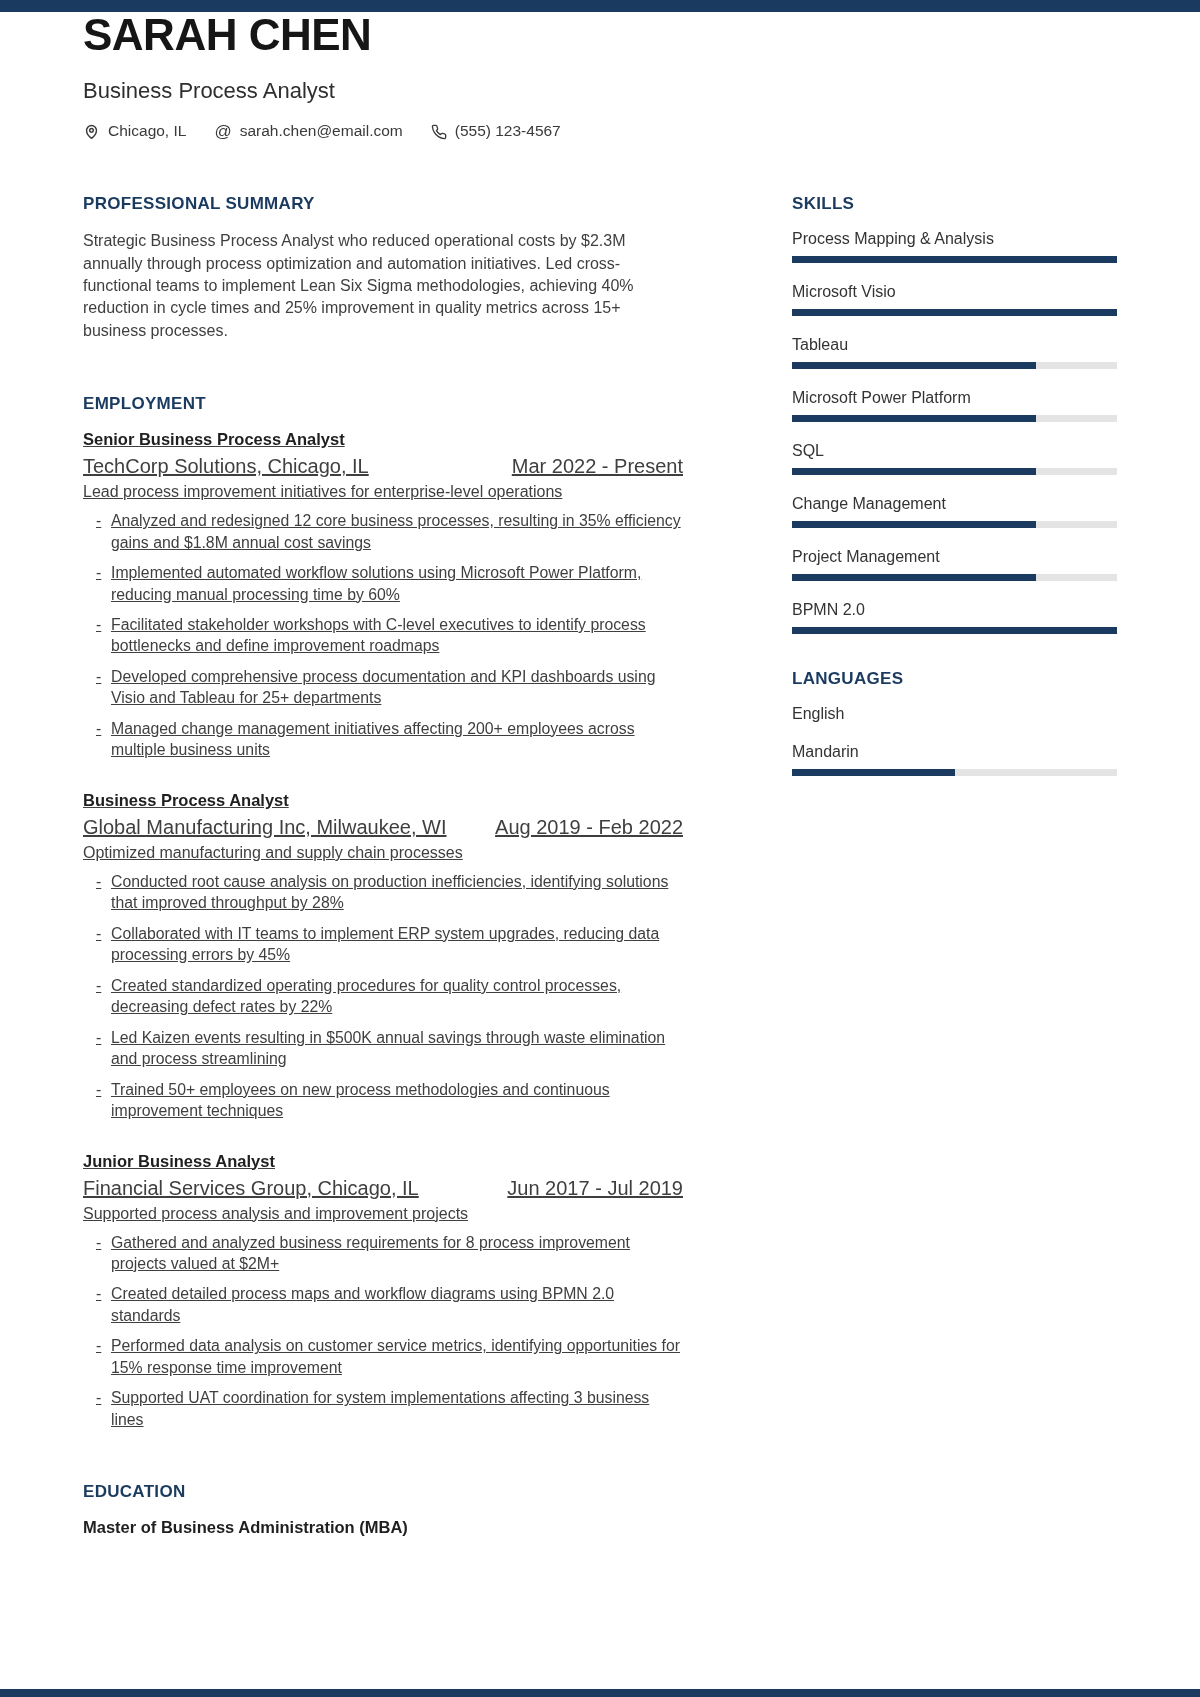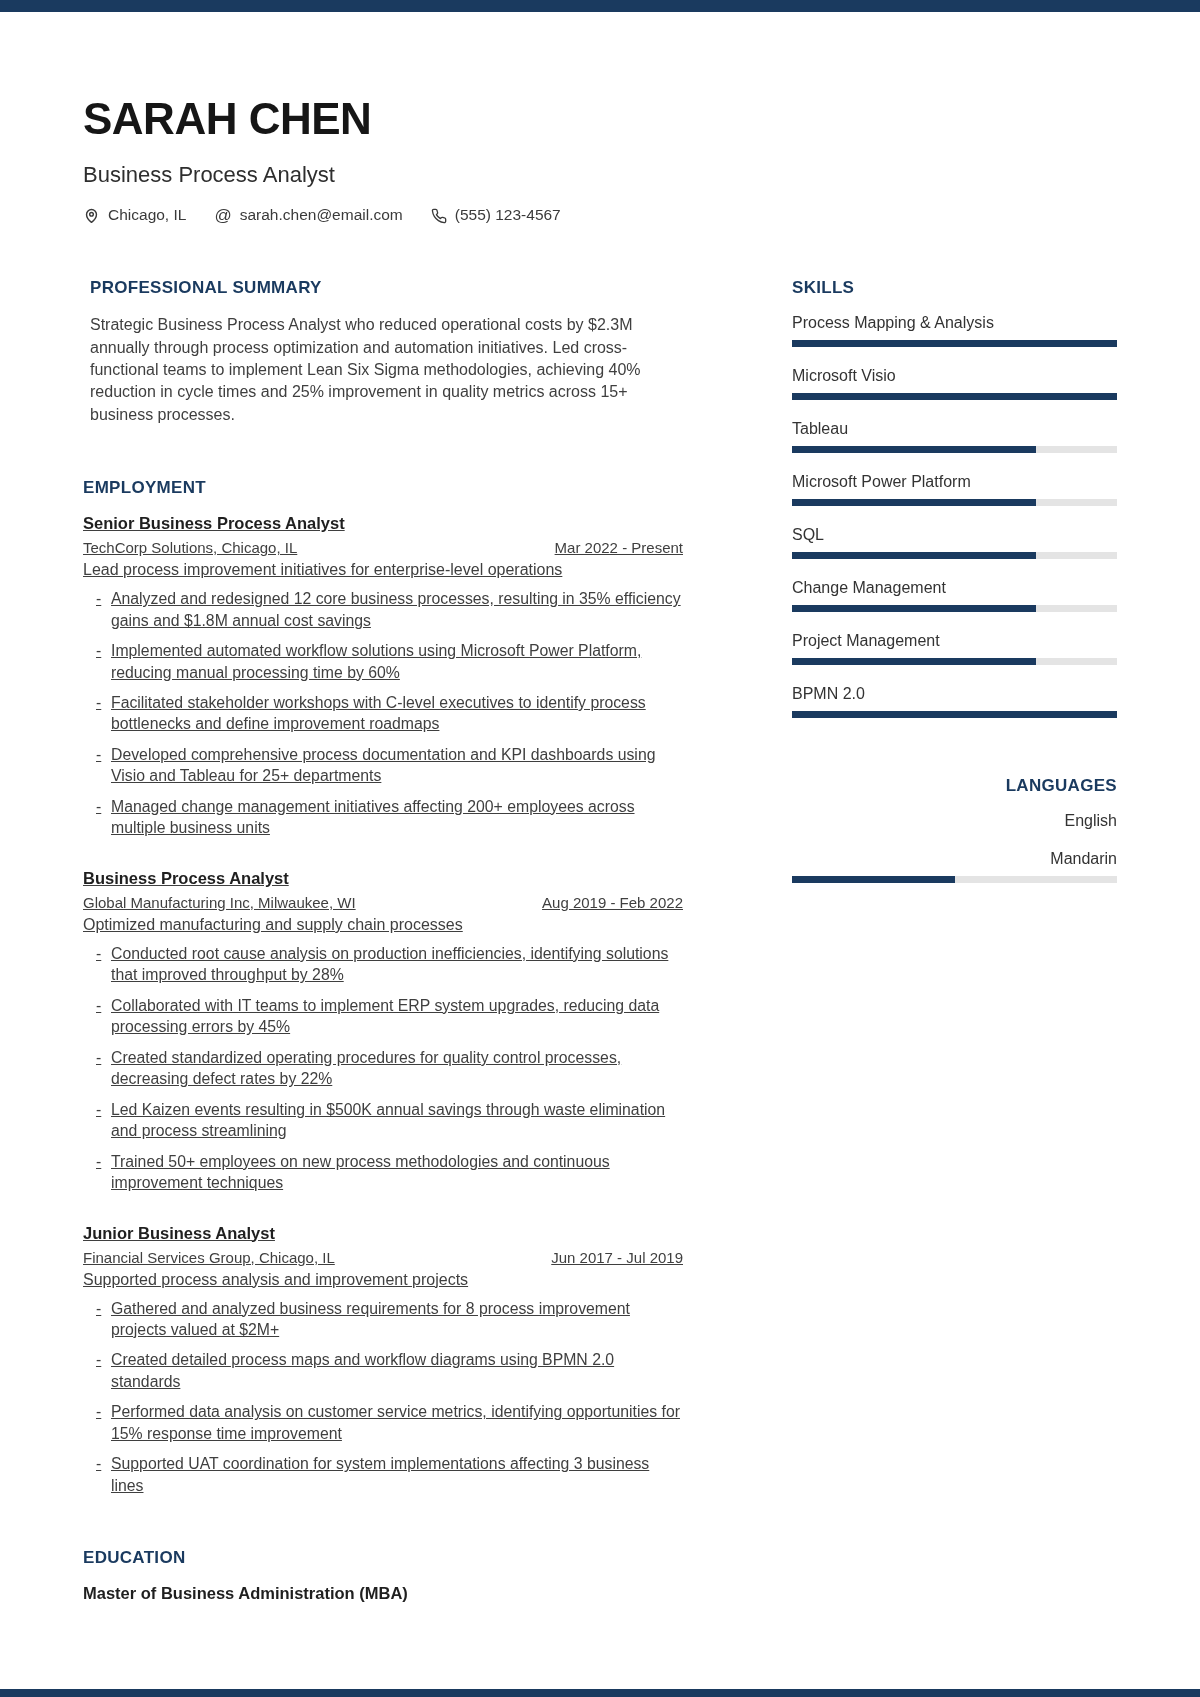--- a/index.html
+++ b/index.html
@@ -8,58 +8,58 @@
   body {
     position:relative; background:#ffffff; overflow:hidden;
     font-family:"Liberation Sans", sans-serif; color:var(--body);
   }
   .page-bar { width:100%; background:var(--accent); }
   .page-bar.top { height:12px; }
   .page-bar.bottom { position:absolute; left:0; bottom:0; height:8px; }
   .content { width:1034px; margin:0 auto; }
 
   
-  .name { margin-top:84px; font-size:44px; line-height:1.05; font-weight:700;
+  .name { font-size:44px; line-height:1.05; font-weight:700;
           letter-spacing:-0.5px; color:#161616; }
   .job-headline { margin-top:20px; font-size:22px; font-weight:400; color:#2e2e2e; }
   .contact-row { margin-top:18px; display:flex; align-items:center; gap:28px;
                  font-size:15.5px; color:#3a3a3a; }
   .contact-item { display:flex; align-items:flex-end; gap:8px; }
   .contact-item svg { display:block; }
   .at-glyph { font-size:17px; font-weight:500; color:#3a3a3a; line-height:1; }
 
   
   .columns { display:flex; justify-content:space-between; margin-top:54px; }
   .col-left { width:600px; }
   .col-right { width:325px; }
 
   .section-heading { font-size:17px; font-weight:700; color:var(--accent);
                      letter-spacing:0.3px; margin-bottom:16px; }
   .section { margin-top:52px; }
-  .section:first-child { margin-top:0;margin-left:7px; }
+  .section:first-child { margin-top:0; }
 
   .summary-text { font-size:16px; line-height:1.4; color:var(--body); }
 
   
   .job { margin-top:30px;text-decoration:underline; }
   .job:first-child { margin-top:4px; }
   .job-title { font-size:16.5px; font-weight:700; color:var(--dark); }
   .job-meta { display:flex; justify-content:space-between; margin-top:6px;
-              font-size:15px; color:var(--body); }
+              font-size:20px; color:var(--body); }
   .job-role-summary { margin-top:5px; font-size:16px; color:var(--body); }
   .bullets { list-style:none; margin-top:7px; }
   .bullet { display:flex; margin-top:9px; font-size:15.8px; line-height:1.36; }
   .bullet .dash { flex:0 0 28px; padding-left:13px; }
 
   
   .skill-item { margin-bottom:20px; }
   .skill-label { font-size:16px; color:#333333; margin-bottom:8px; }
   .skill-track { height:7px; background:var(--track); width:100%; }
   .skill-fill { height:100%; background:var(--accent); }
-  .languages-section { margin-top:58px;text-align:right; }
+  .languages-section { margin-top:35px; }
   .degree { margin-top:2px; font-size:16.5px; font-weight:700; color:var(--dark); }
 </style>
 </head>
 <body>
 
 <div class="page-bar top"></div>
 
 <div class="content">
 
   <h1 class="name">SARAH CHEN</h1>

